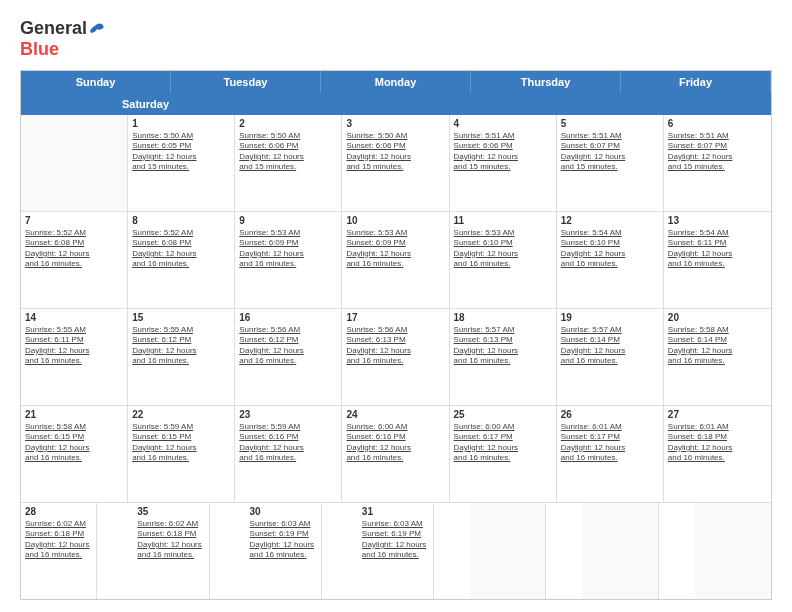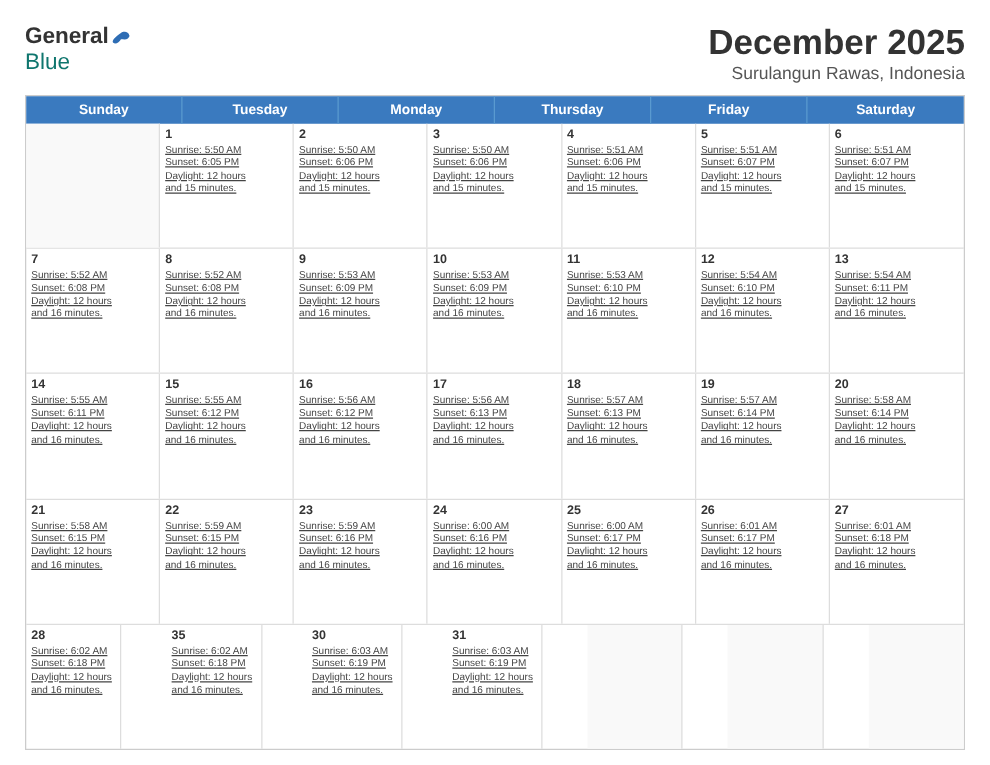--- a/index.html
+++ b/index.html
@@ -23,31 +23,31 @@
       align-items: flex-start;
       margin-bottom: 10px;
     }
     .logo {
       display: flex;
       flex-direction: column;
       align-items: flex-start;
     }
     .logo-text {
       display: flex;
-      align-items: flex-end;
+      align-items: center;
     }
     .logo-general {
       font-size: 18px;
       font-weight: bold;
       color: #333;
     }
     .logo-blue {
       font-size: 18px;
-      font-weight: normal;
-      color: #0f766e;
+      font-weight: bold;
+      color: #ef4444;
     }
     .logo-icon {
       width: 16px;
       height: 16px;
       margin-left: 2px;
     }
     .title-block {
       text-align: right;
     }
     .month-year {
@@ -60,33 +60,34 @@
       color: #555;
     }
     .calendar {
       flex: 1;
       display: flex;
       flex-direction: column;
       border: 1px solid #ccc;
     }
     .cal-header {
       display: grid;
-      grid-template-columns: repeat(6, 1fr);
+      grid-template-columns: repeat(5, 1fr);
       background: #3a7abf;
     }
     .cal-header-cell {
       color: #fff;
       font-size: 11px;
       font-weight: bold;
       text-align: center;
       padding: 5px 2px;
       border-right: 1px solid #5a9ad0;
     }
     .cal-header-cell:last-child {
       border-right: none;
+      text-align: right;
     }
     .cal-body {
       flex: 1;
       display: flex;
       flex-direction: column;
     }
     .cal-row {
       display: grid;
       grid-template-columns: repeat(7, 1fr);
       flex: 1;
@@ -131,24 +132,20 @@
     <div class="logo">
       <div class="logo-text">
         <span class="logo-general">General</span>
         <svg class="logo-icon" viewBox="0 0 20 16" fill="none">
           <path d="M10 2 C12 0, 18 1, 18 5 C18 8, 14 10, 10 8 C8 12, 4 14, 2 12 C0 10, 4 6, 10 2Z" fill="#2e6db4"></path>
           <path d="M10 8 C10 8, 14 6, 18 5" stroke="#2e6db4" stroke-width="1.5"></path>
         </svg>
       </div>
       <span class="logo-blue">Blue</span>
     </div>
-    <div class="title-block">
-      <div class="month-year">December 2025</div>
-      <div class="location">Surulangun Rawas, Indonesia</div>
-    </div>
   </div>
 
   <div class="calendar">
     <div class="cal-header" id="cal-header">
         <div class="cal-header-cell">Sunday</div>
         <div class="cal-header-cell">Tuesday</div>
         <div class="cal-header-cell">Monday</div>
         <div class="cal-header-cell">Thursday</div>
         <div class="cal-header-cell">Friday</div>
         <div class="cal-header-cell">Saturday</div>

